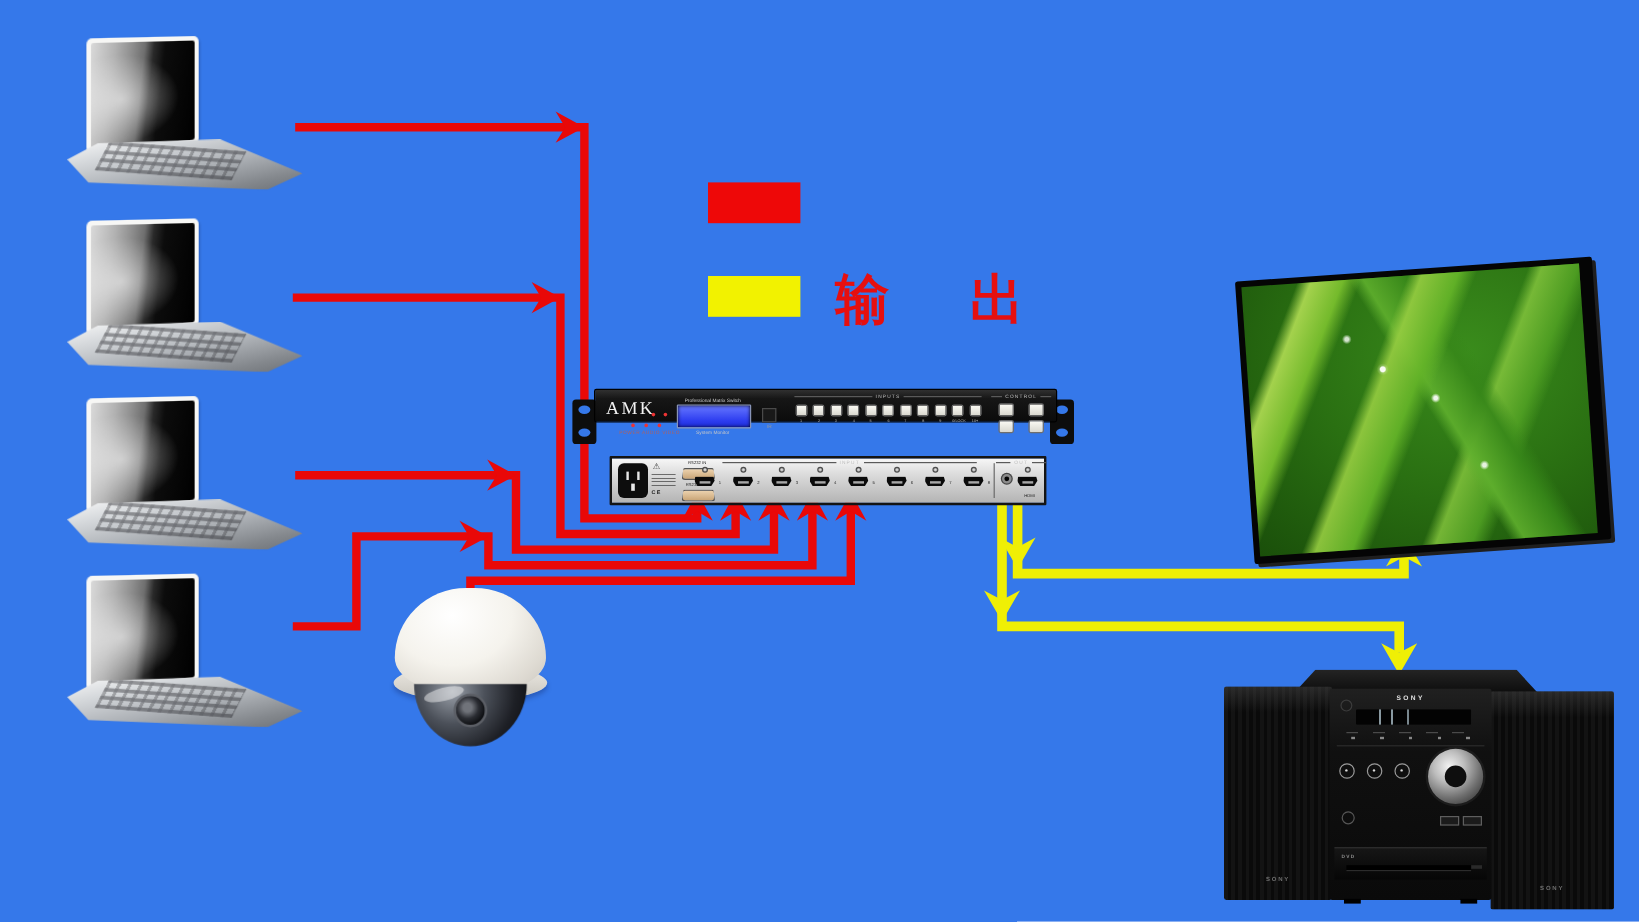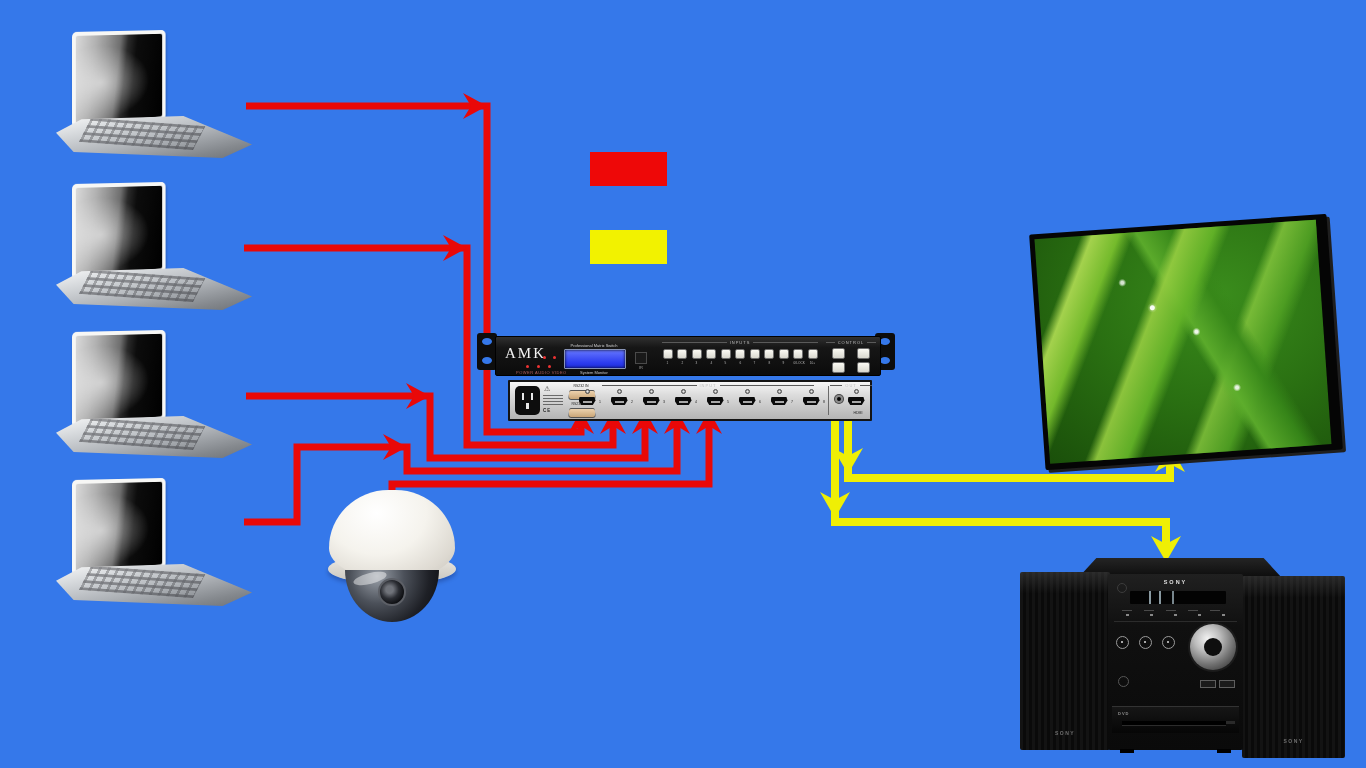--- a/index.html
+++ b/index.html
@@ -43,21 +43,21 @@
     background:radial-gradient(circle at 34% 12%,#9aa0a9 0%,#4c515a 35%,#1e2026 68%,#07080b 100%);}
   .cam-lens{position:absolute;left:33px;top:8px;width:24px;height:24px;border-radius:50%;
     border:2px solid #5c5f66;background:radial-gradient(circle at 40% 40%,#70737a 0 18%,#2b2d33 45%,#0b0c0f 75%);}
   .cam-glint{position:absolute;left:8px;top:3px;width:34px;height:11px;border-radius:50%;
     background:rgba(255,255,255,.45);transform:rotate(-14deg);}
 
   
   .ear{position:absolute;z-index:2;width:20px;height:37px;background:#0d0d0d;border-radius:3px;}
   .ear i{position:absolute;left:5px;width:10px;height:7px;border-radius:50%;background:#3578ea;display:block;}
   .ear i.h1{top:5px}.ear i.h2{top:24px}
-  .front{left:495px;top:336px;width:386px;height:40px;border-radius:2px;
+  .front{left:495px;top:324px;width:386px;height:28px;border-radius:2px;
     background:linear-gradient(180deg,#303030 0%,#161616 28%,#0b0b0b 100%);
     border:1px solid #000;box-sizing:border-box;}
   .amk{position:absolute;left:9px;top:8px;color:#f2f2f2;font-family:"Liberation Serif","DejaVu Serif",serif;
     font-size:15px;letter-spacing:2px;}
   .amk-dot{position:absolute;width:3px;height:3px;border-radius:50%;background:#e33;}
   .front-leds{position:absolute;left:30px;top:28px;display:flex;gap:8px;}
   .front-leds b{width:3px;height:3px;border-radius:50%;background:#e33;}
   .led-labels{position:absolute;left:20px;top:33px;font-size:4px;color:#b06060;letter-spacing:.5px;}
   .fp-title{position:absolute;left:68px;top:6px;width:60px;text-align:center;font-size:4px;color:#cfcfcf;}
   .lcd{position:absolute;left:68px;top:12px;width:60px;height:18px;border:1px solid #8894b8;border-radius:1px;
@@ -191,20 +191,21 @@
       <polyline points="848,420 848,478 1170,478 1170,462" fill="none" stroke="#efef05" stroke-width="8"></polyline>
       <polygon points="848,474 863,448 848,456 833,448" fill="#efef05"></polygon>
       <polygon points="1170,446 1185,472 1170,464 1155,472" fill="#efef05"></polygon>
       <polyline points="835,420 835,522 1166,522 1166,544" fill="none" stroke="#efef05" stroke-width="8"></polyline>
       <polygon points="835,518 850,492 835,500 820,492" fill="#efef05"></polygon>
       <polygon points="1166,562 1181,536 1166,544 1151,536" fill="#efef05"></polygon>
     </svg>
 
   <div class="legend-swatch" style="left: 590px; top: 152px; background: rgb(238, 8, 8);"></div>
   <div class="legend-swatch" style="left: 590px; top: 230px; background: rgb(242, 242, 0);"></div>
+  <div class="legend-label" style="left:696px;top:220px;">输 出</div>
 
   <div class="dev laptop" style="left:56px;top:32px;">
     <div class="lap-screen">
         <div class="lap-display"></div>
       </div>
     <div class="lap-base">
         <div class="lap-keys"></div>
       </div>
   </div>
   <div class="dev laptop" style="left:56px;top:184px;">

